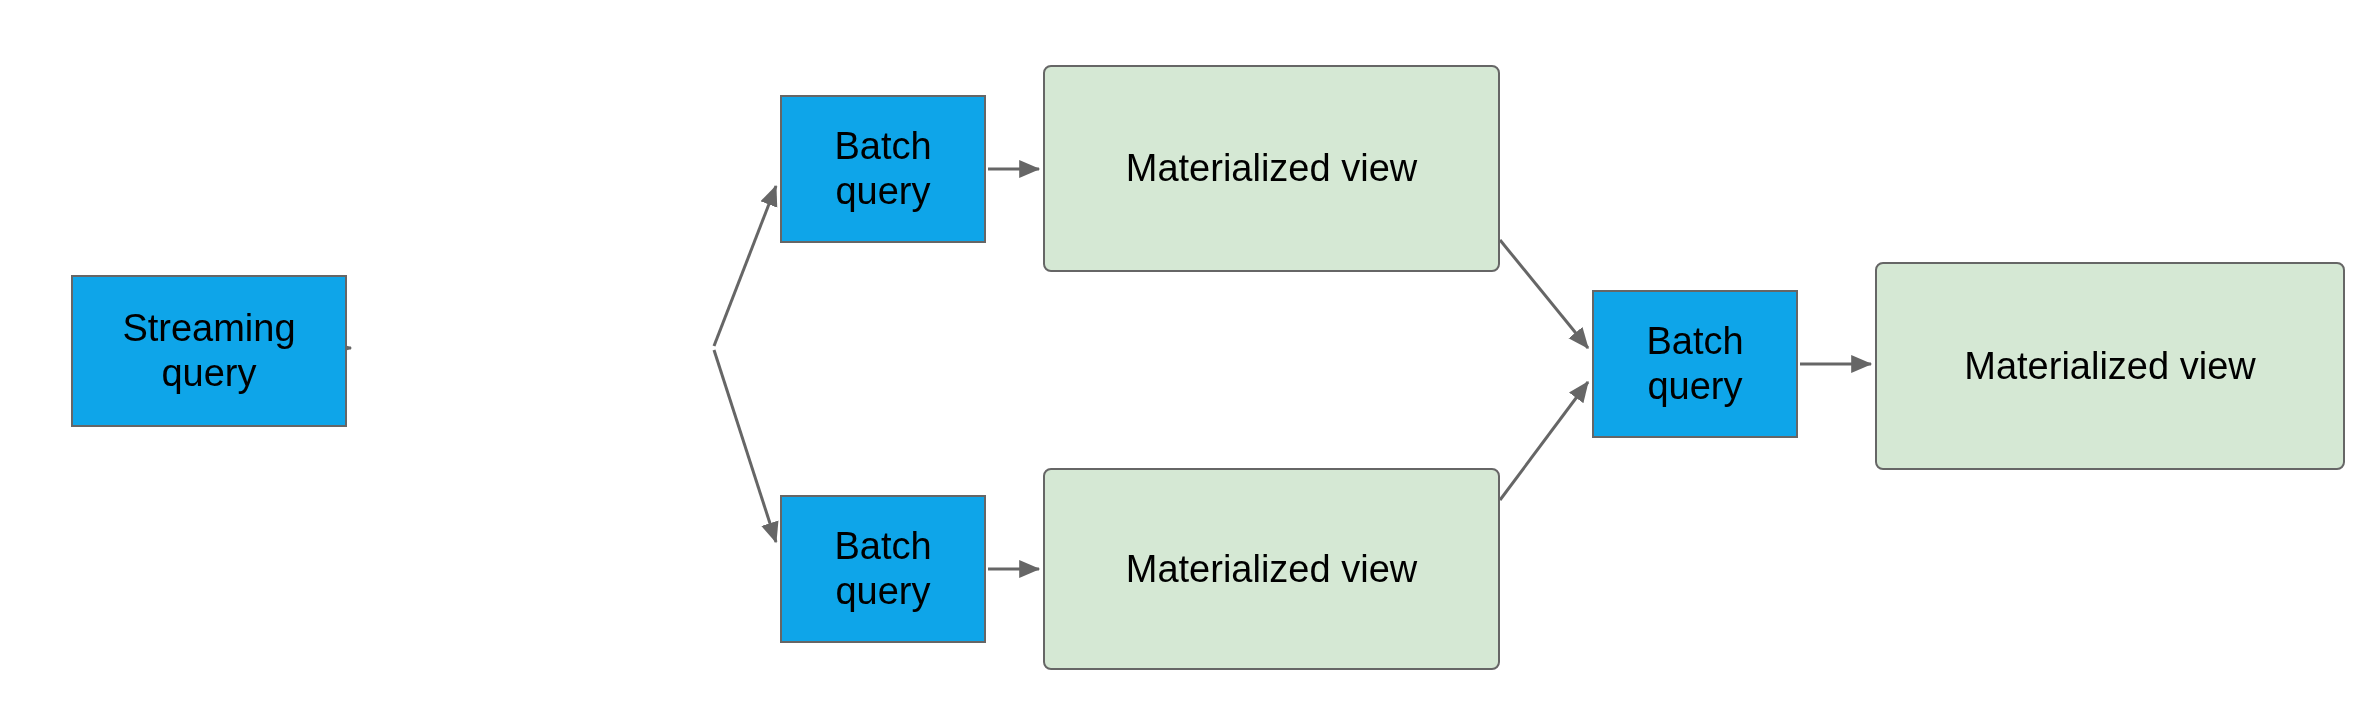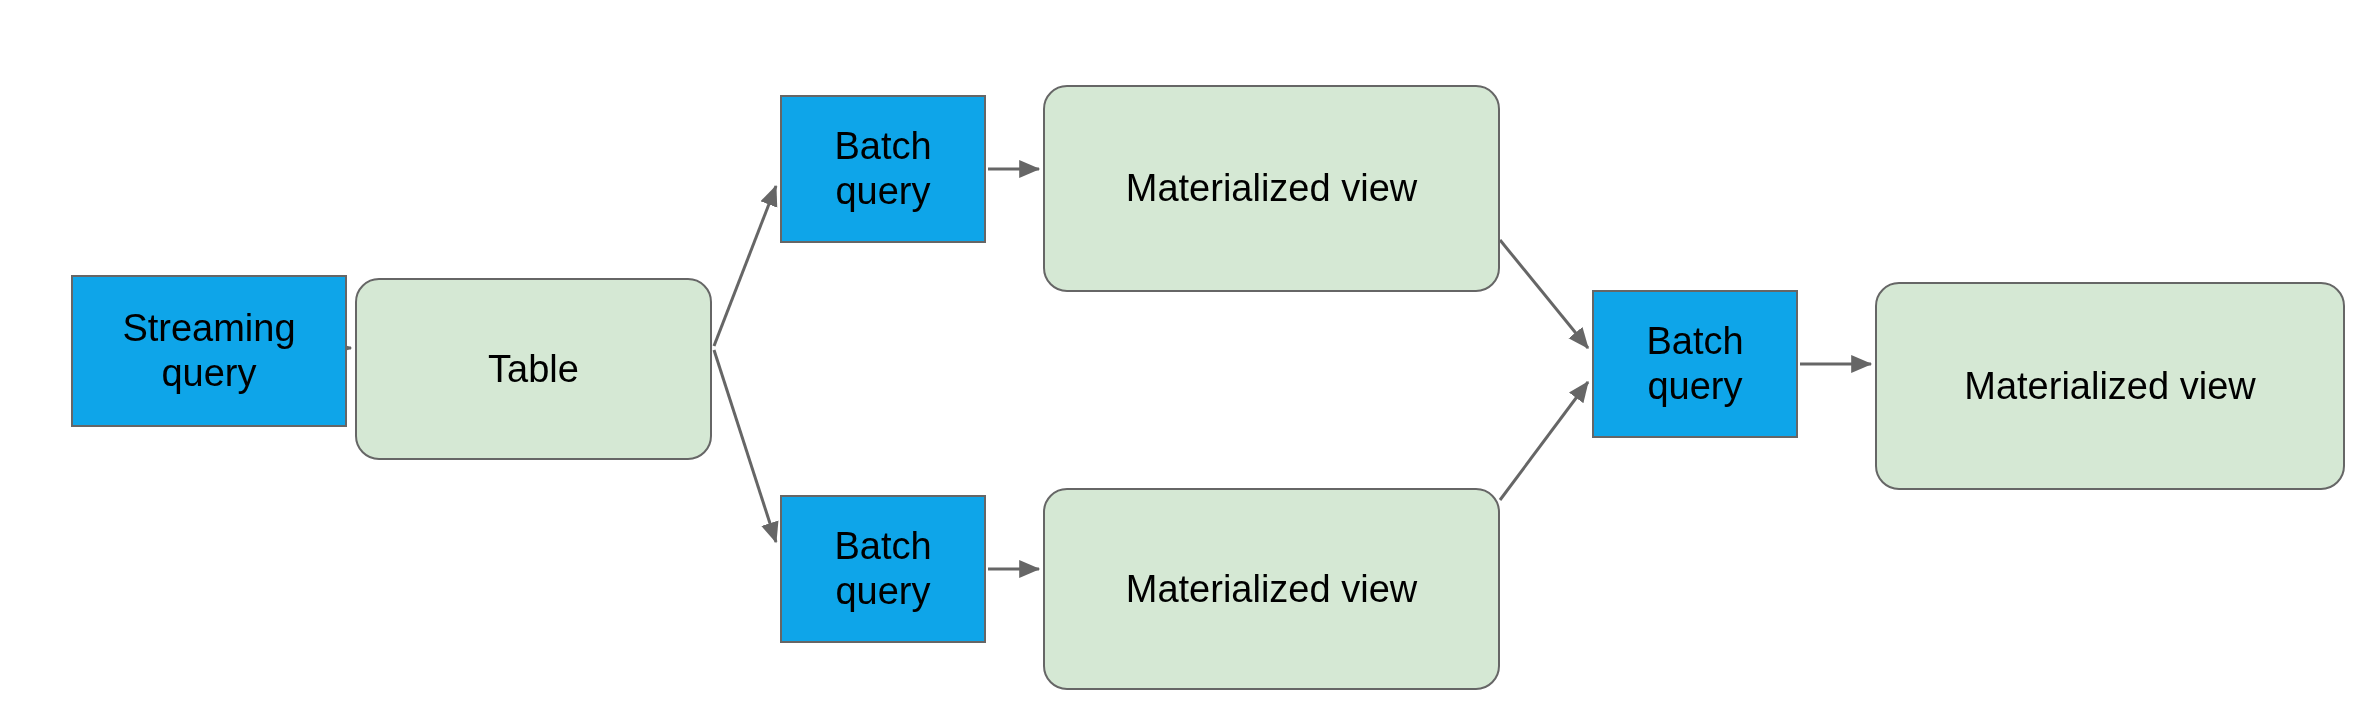--- a/index.html
+++ b/index.html
@@ -44,22 +44,21 @@
     z-index: 2;
   }
   .node.process {
     background: #0ea5e9;
     border-color: #666666;
     border-radius: 0;
   }
   .node.store {
     background: #d5e8d4;
     border-color: #666666;
-    border-radius: 24px;
-    margin-top: 20px;
+    border-radius: 8px;
   }
   .node-label {
     display: block;
     padding: 0 8px;
   }
 </style>
 </head>
 <body>
 
 <div id="diagram-canvas">
@@ -80,23 +79,20 @@
         <line x1="1500" y1="500" x2="1588" y2="382" marker-end="url(#arrowhead)"></line>
         <line x1="1800" y1="364" x2="1871" y2="364" marker-end="url(#arrowhead)"></line>
       </g>
   </svg>
 
   <div class="node process" style="left: 31px; top: 275px; width: 276px; height: 152px; margin-left: 40px;">
     <span class="node-label">Streaming
 query</span>
   </div>
 
-  <div class="node store" style="left: 355px; top: 258px; width: 357px; height: 182px;">
-    <span class="node-label">Table</span>
-  </div>
 
   <div class="node process" style="left: 780px; top: 95px; width: 206px; height: 148px;">
     <span class="node-label">Batch
 query</span>
   </div>
 
   <div class="node store" style="left: 1043px; top: 65px; width: 457px; height: 207px;">
     <span class="node-label">Materialized view</span>
   </div>
 

